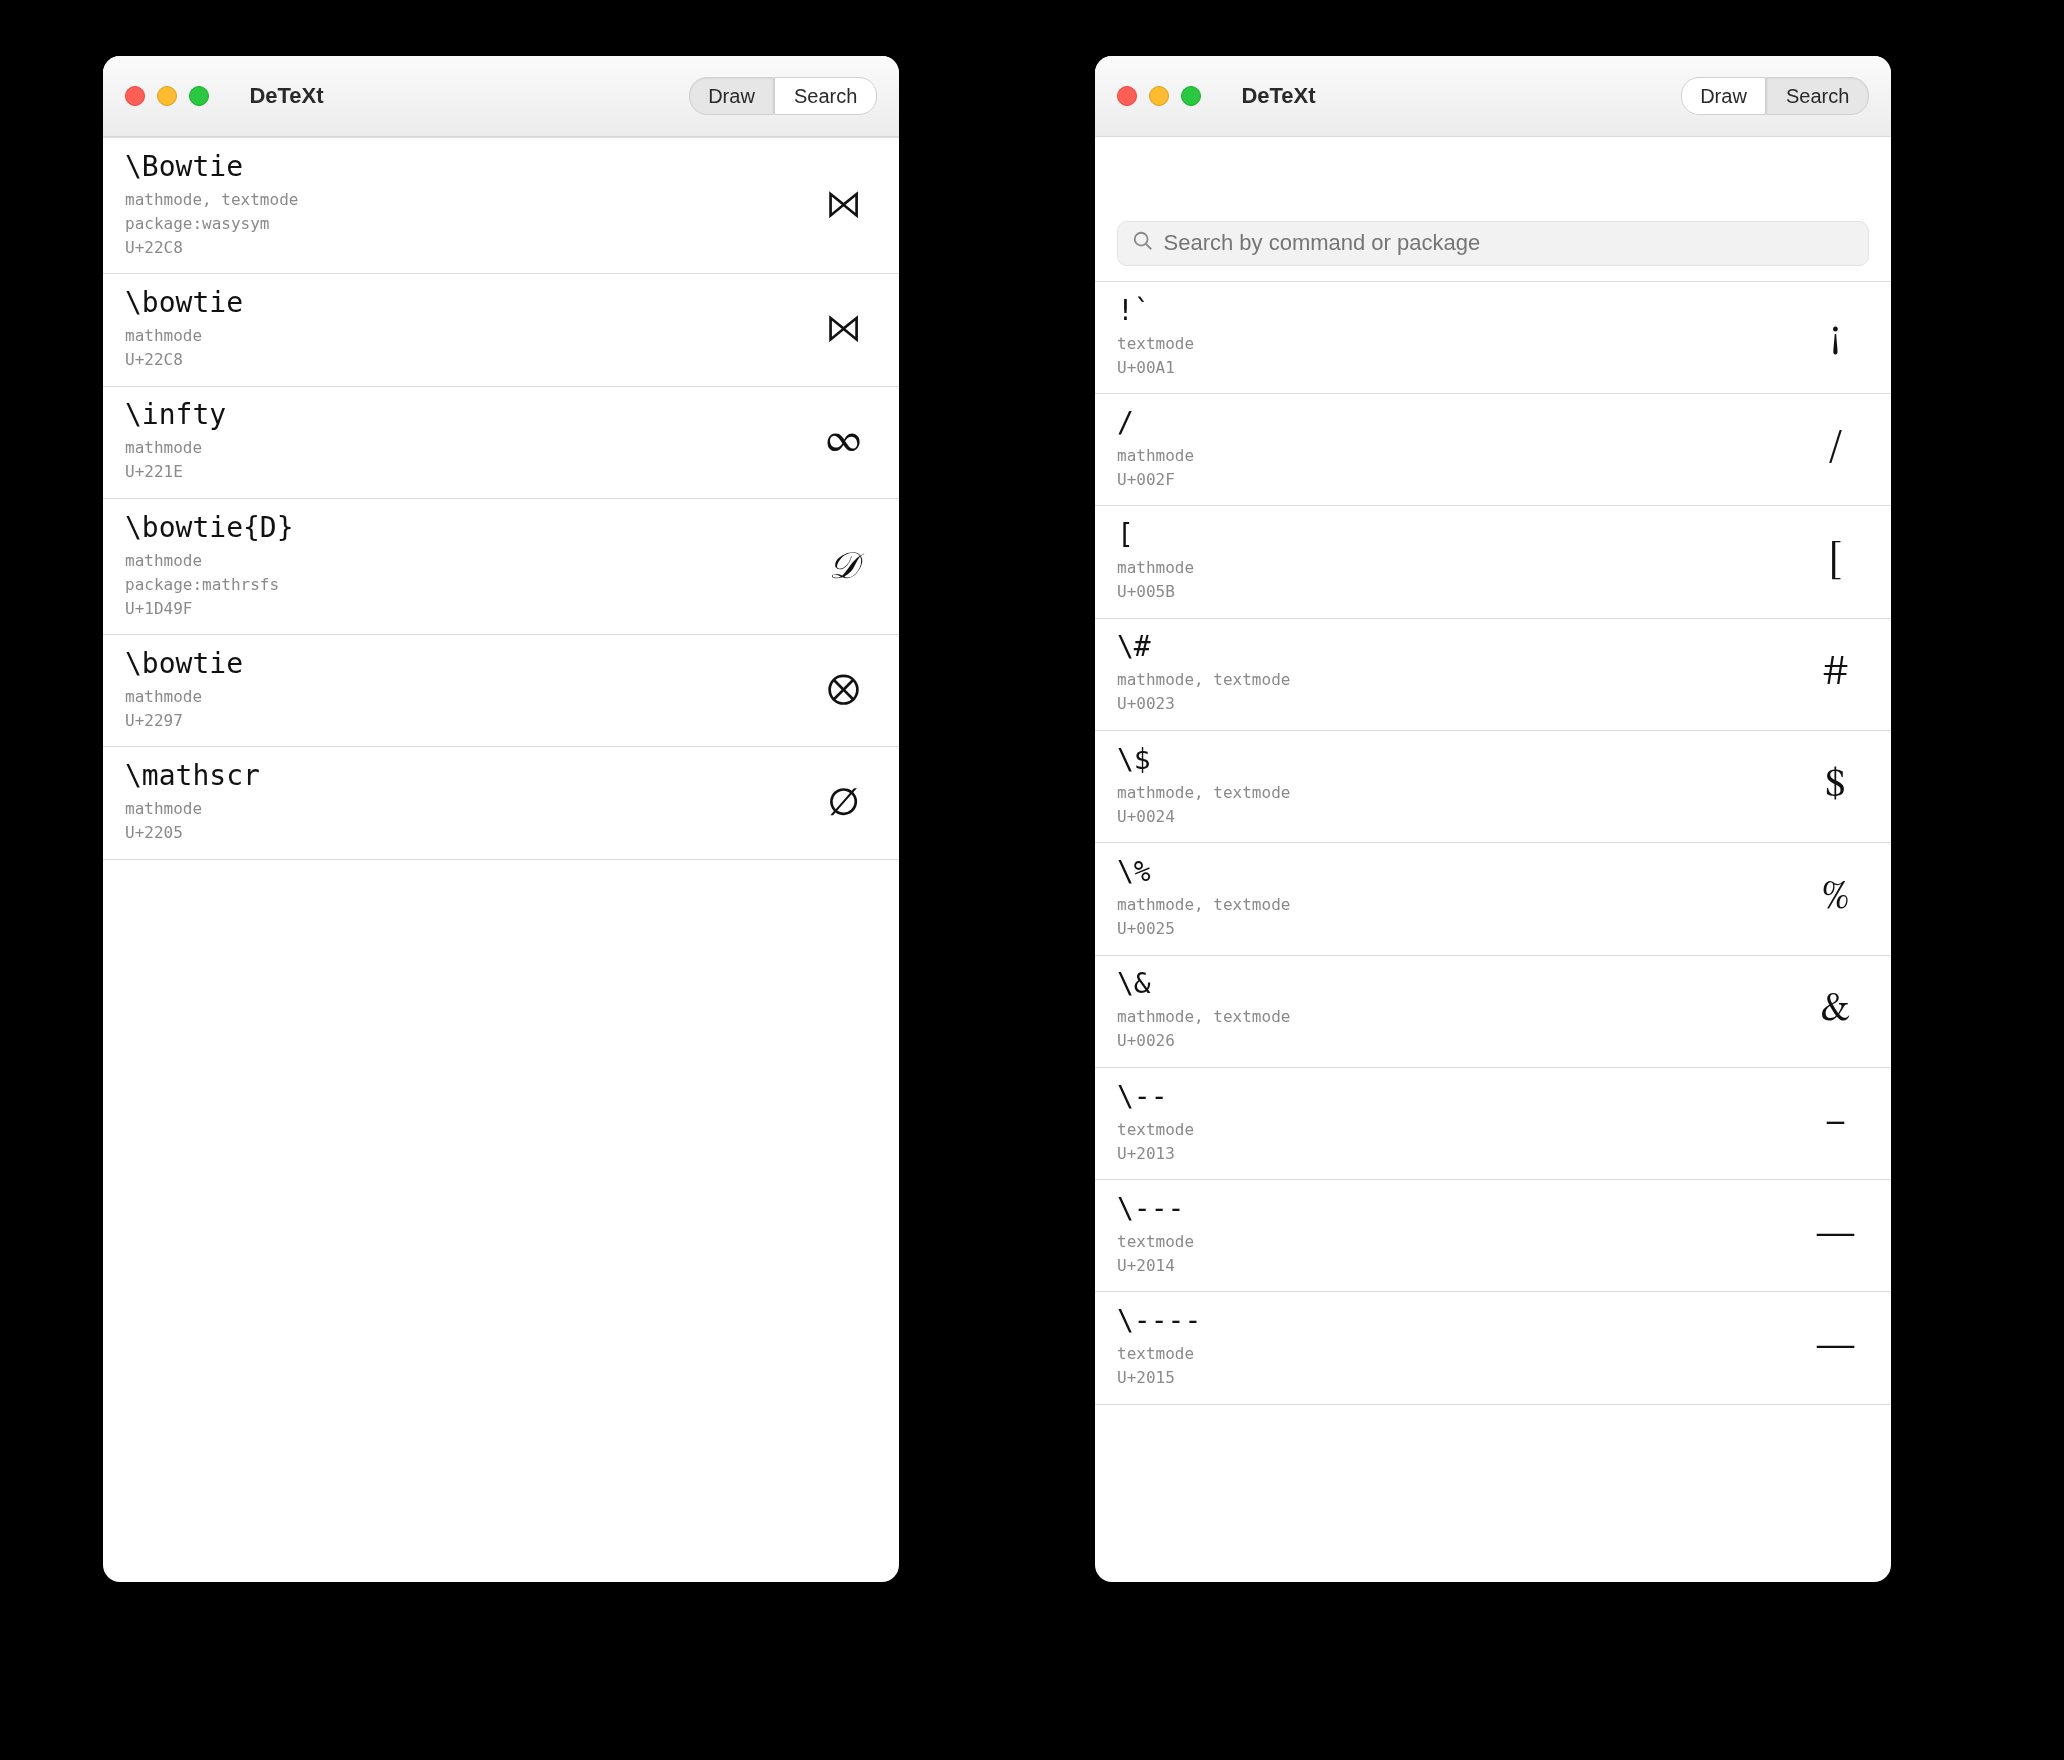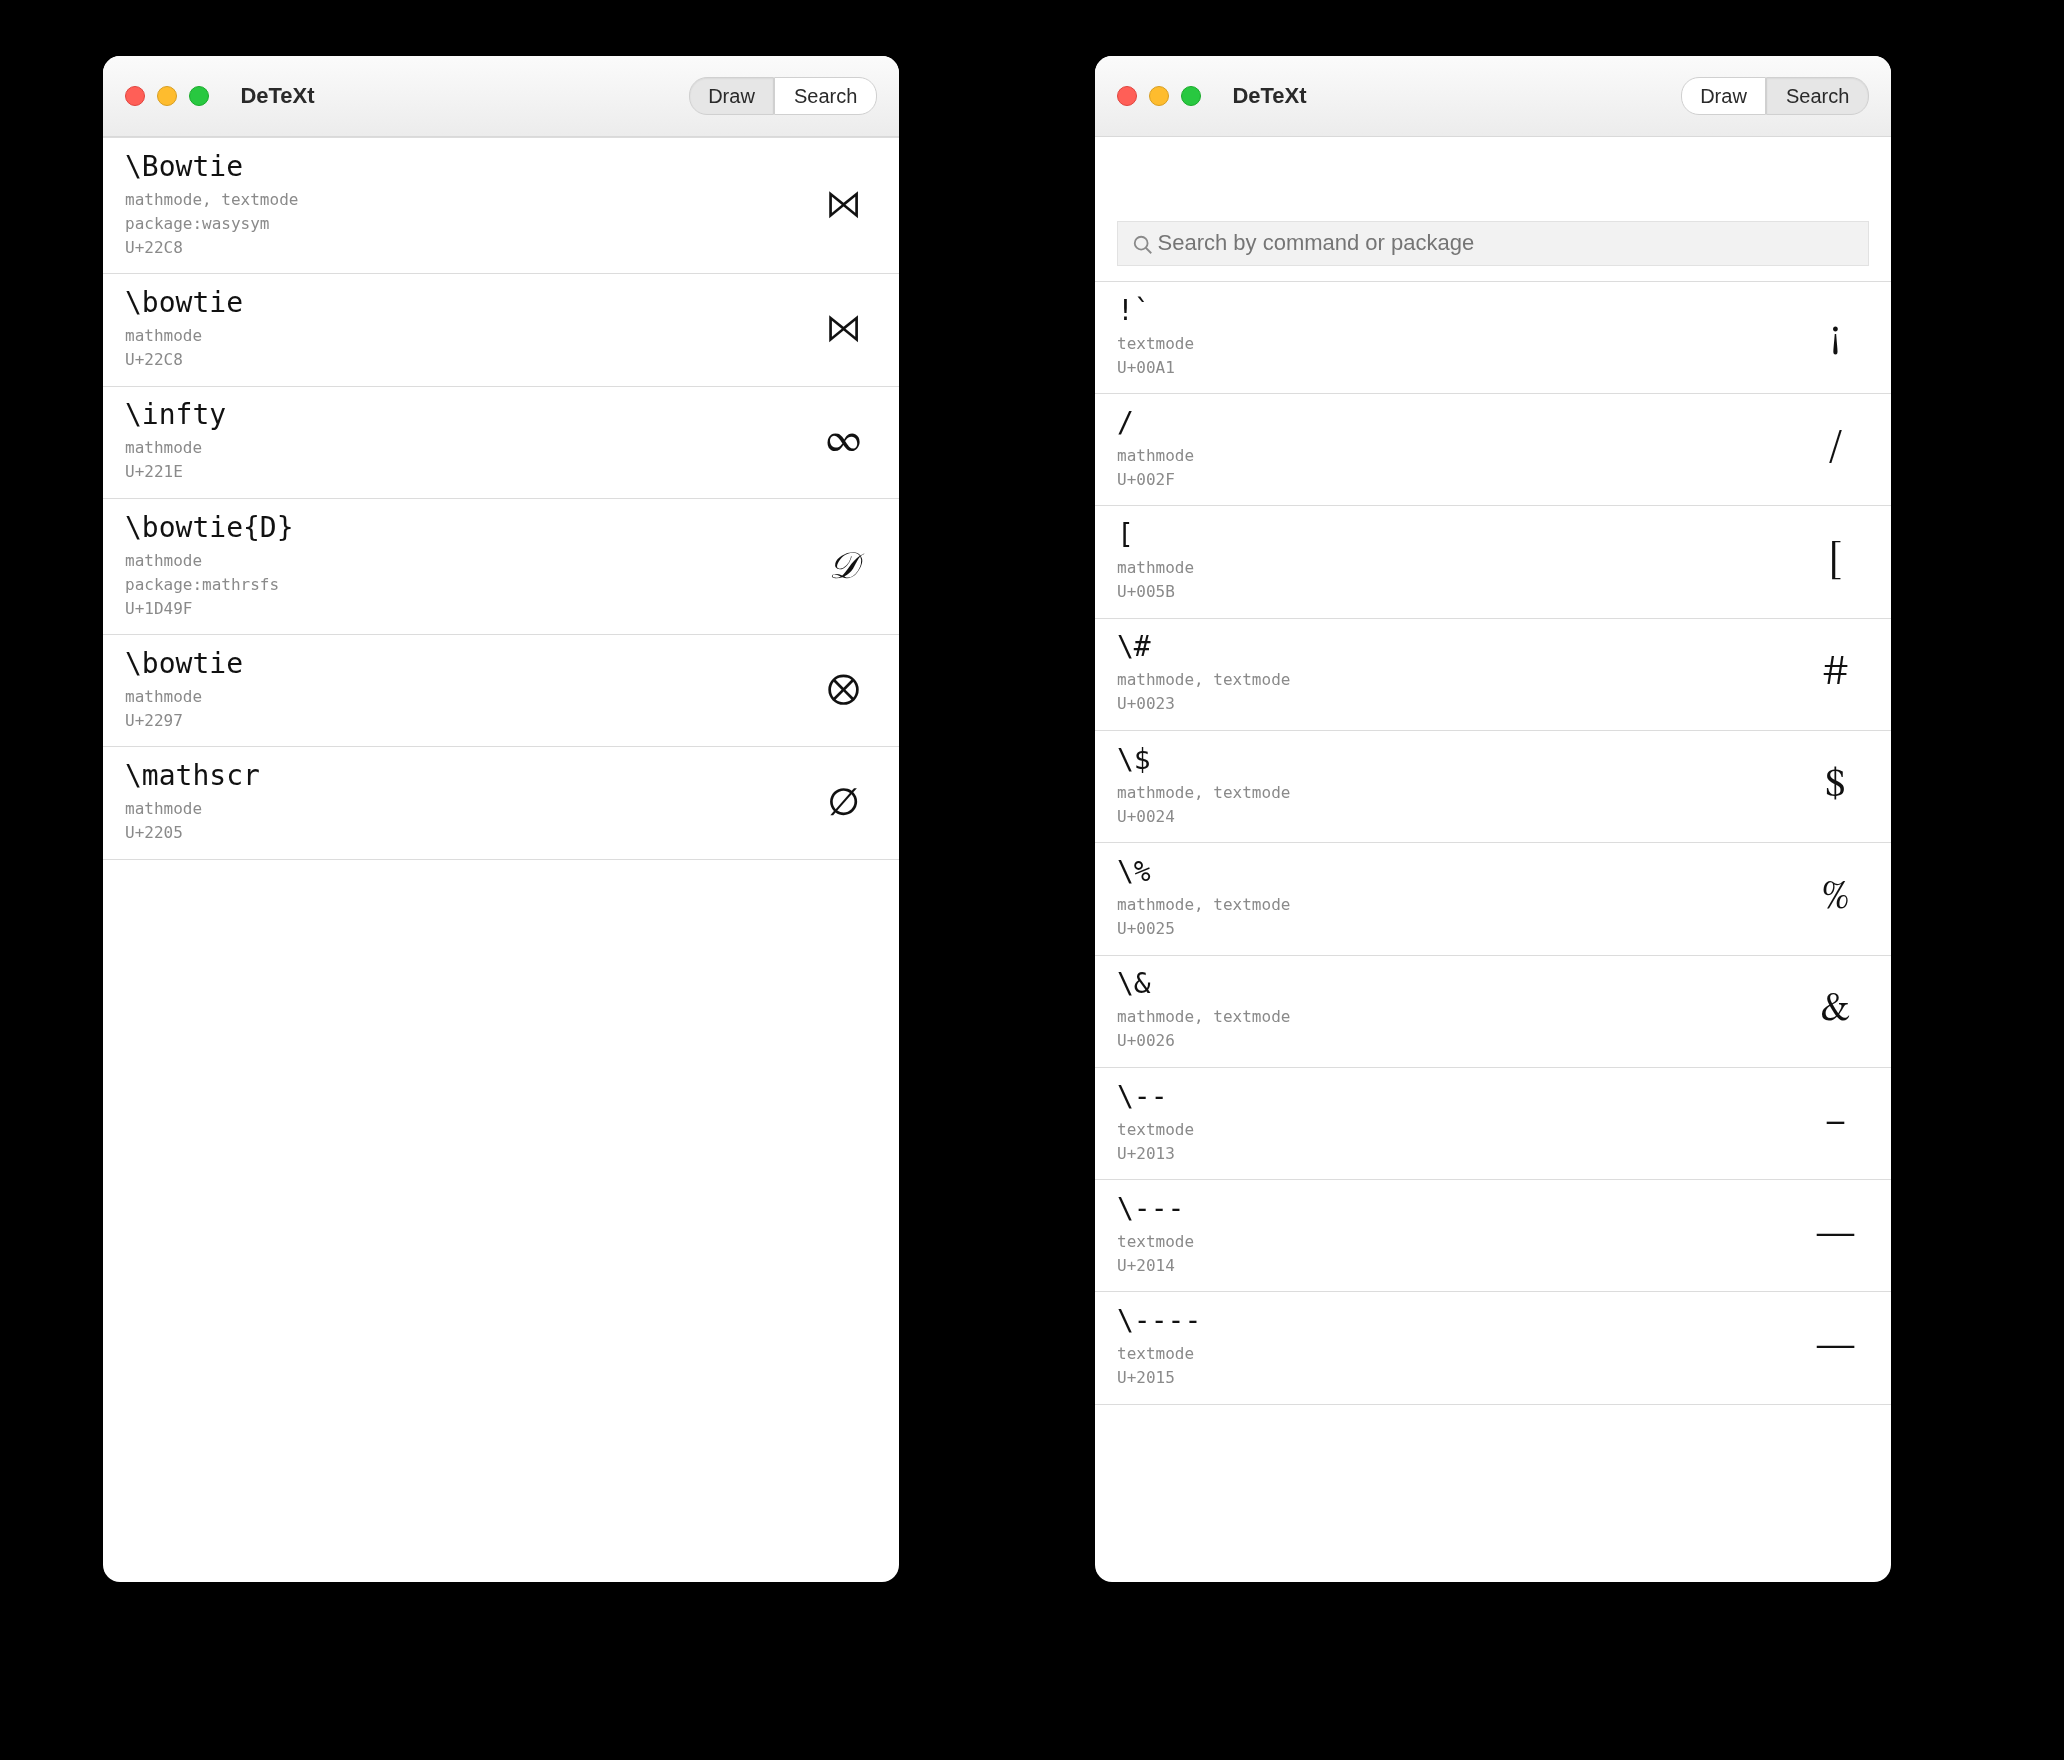--- a/index.html
+++ b/index.html
@@ -21,21 +21,21 @@
   .window-left { left: 103px; top: 56px; width: 796px; height: 1526px; }
   .window-right { left: 1095px; top: 56px; width: 796px; height: 1526px; }
 
   .titlebar {
     height: 81px;
     background: linear-gradient(#fbfbfb,#ececec);
     border-bottom: 0.8px solid #d9d9d9;
     display: flex;
     align-items: center;
     padding: 0 22px;
-    gap: 20px;
+    gap: 29px;
   }
   .traffic { display: flex; gap: 11.8px; }
   .dot { width: 20px; height: 20px; border-radius: 50%; }
   .dot.red { background:#ff5f57; border:0.8px solid #e0443e; }
   .dot.yellow { background:#febc2e; border:0.8px solid #d89e21; }
   .dot.green { background:#28c840; border:0.8px solid #1aab2b; }
   .app-title { font-size: 22px; font-weight: 600; color:#2a2a2a; margin-left: 11.8px; }
   .titlebar-spacer { flex: 1; }
   .seg-btn {
     font-size: 20px;
@@ -115,25 +115,25 @@
     color:#111;
     width: 67px;
     text-align: center;
   }
   .row-glyph.script { font-style: italic; font-family: "Brush Script MT","Snell Roundhand",cursive; font-size:37px; }
 
   
   .search-wrap { padding: 84px 22px 15px 22px; }
   .search-field {
     display:flex;
-    align-items:flex-end;
-    gap:4px;
+    align-items:flex-start;
+    gap:10px;
     background:#f2f2f2;
     border:0.8px solid #e2e2e2;
-    border-radius: 0;
+    border-radius: 10px;
     padding: 8.4px 13.5px;
   }
   .search-field svg { width:22px; height:22px; stroke:#8a8a8a; fill:none; stroke-width:2; }
   .search-input {
     border:none; background:transparent; outline:none;
     font-size: 22px;
     color:#8a8a8a;
     flex:1;
   }
 </style>

